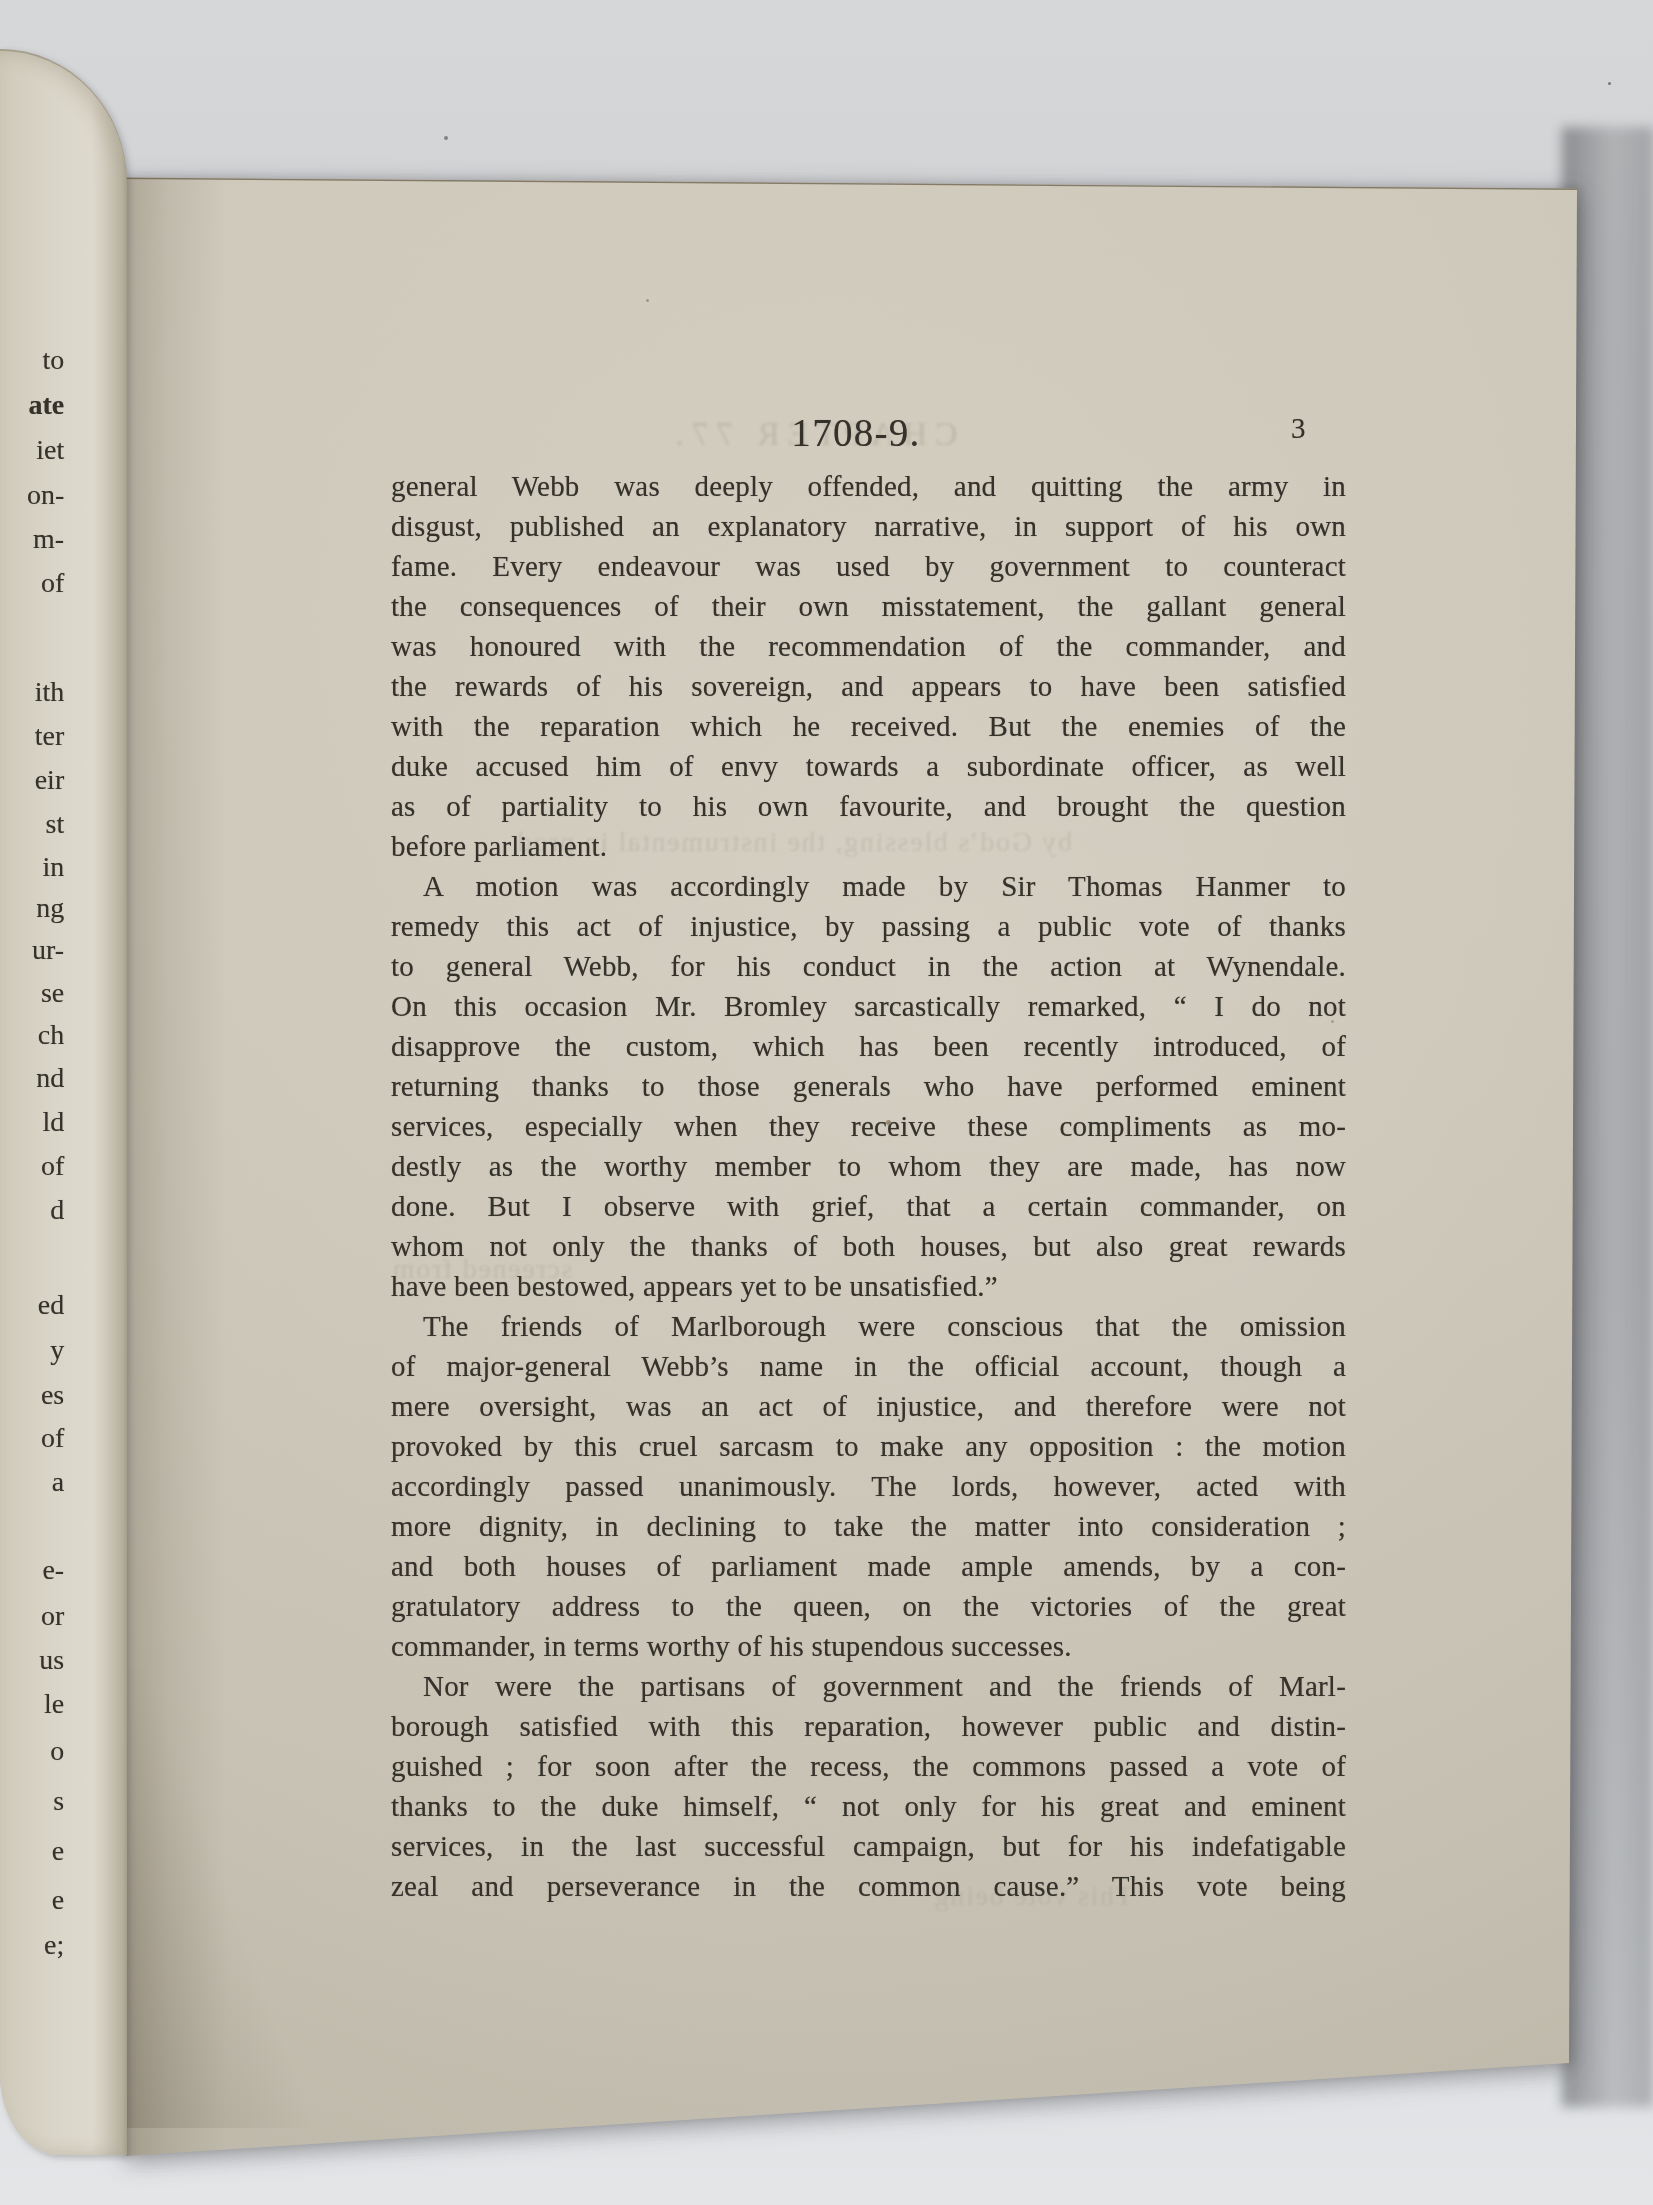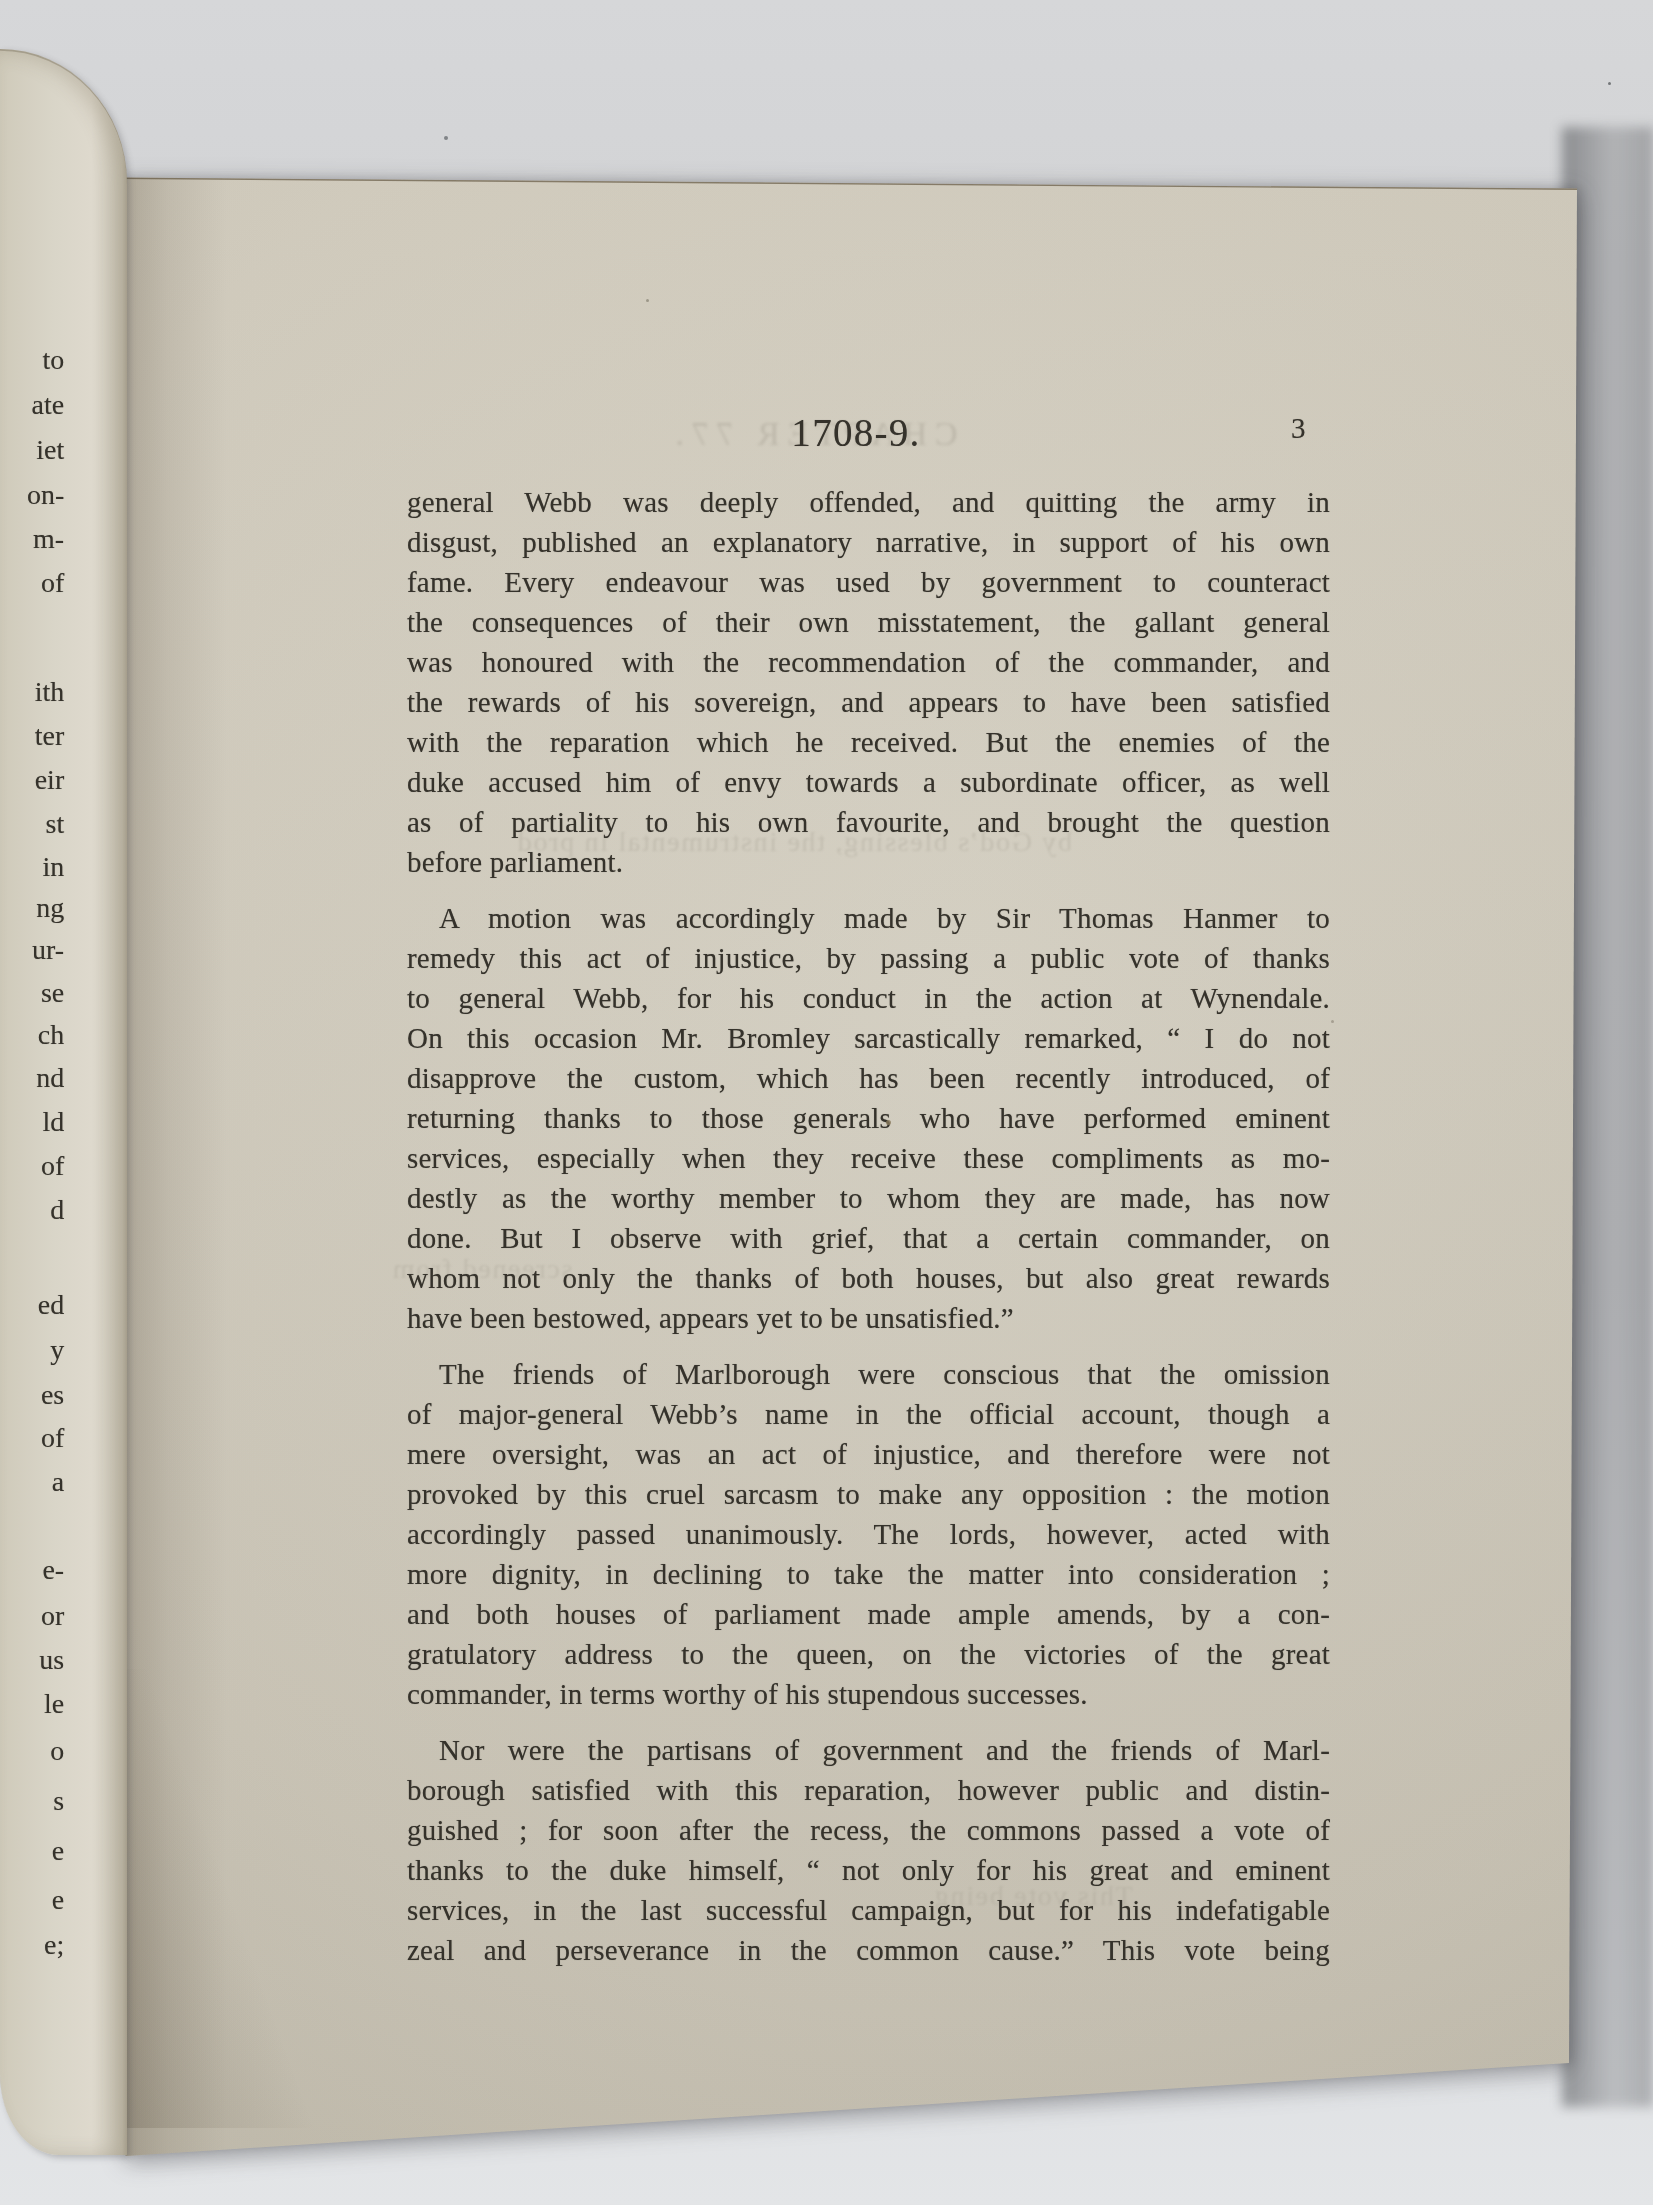--- a/index.html
+++ b/index.html
@@ -60,42 +60,42 @@
     position:absolute;color:var(--ghost-ink);
     transform:scaleX(-1);
     white-space:nowrap;
   }
   .text-block{
     position:absolute;left:274px;top:291px;width:955px;
     font-size:29px;line-height:40px;color:var(--ink);
     text-shadow:0 0 0.8px rgba(53,50,43,0.48);
     letter-spacing:0.2px;
   }
-  .para{margin:16px;}
+  .para{margin:0;}
   .line{text-align:justify;text-align-last:justify;white-space:nowrap;}
   .line.short{text-align-last:left;}
   .line.indent{text-indent:32px;}
   .left-fragments{position:absolute;left:0;top:0;width:39px;height:100%;z-index:4;padding-left:32px;}
   .frag{
     position:absolute;right:6.8px;font-size:28px;line-height:34px;color:var(--ink);
     text-shadow:0 0 0.8px rgba(53,50,43,0.4);white-space:nowrap;
   }
   .specks{position:absolute;inset:0;z-index:5;pointer-events:none;}
   .speck{position:absolute;border-radius:50%;opacity:0.8;}
 </style>
 </head>
 <body>
 
 <div class="scene">
   <div class="right-shadow"></div>
 
   <div class="left-page"></div>
   <div class="left-fragments">
       <span class="frag" style="top: 343px;">to</span>
-      <span class="frag" style="top: 388px;">ate</span>
+      <span class="frag" style="top: 388px; font-weight: bold;">ate</span>
       <span class="frag" style="top: 433px; text-align: right;">iet</span>
       <span class="frag" style="top: 478px;">on-</span>
       <span class="frag" style="top: 522px;">m-</span>
       <span class="frag" style="top: 566px;">of</span>
       <span class="frag" style="top: 675px;">ith</span>
       <span class="frag" style="top: 719px;">ter</span>
       <span class="frag" style="top: 763px;">eir</span>
       <span class="frag" style="top: 807px;">st</span>
       <span class="frag" style="top: 850px; font-family: Liberation Serif, serif;">in</span>
       <span class="frag" style="top: 891px;">ng</span>

